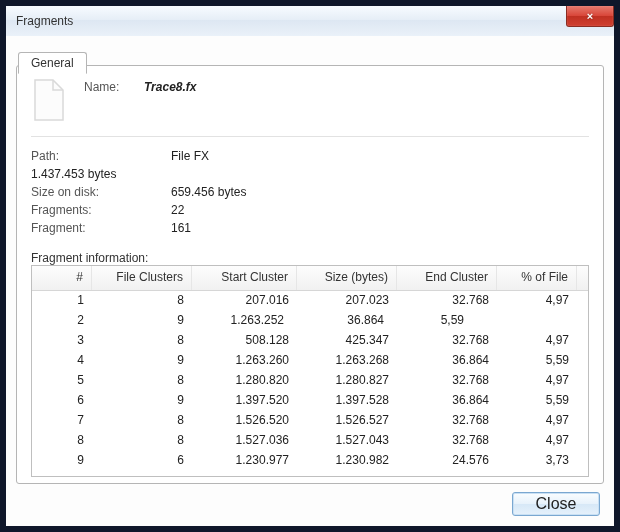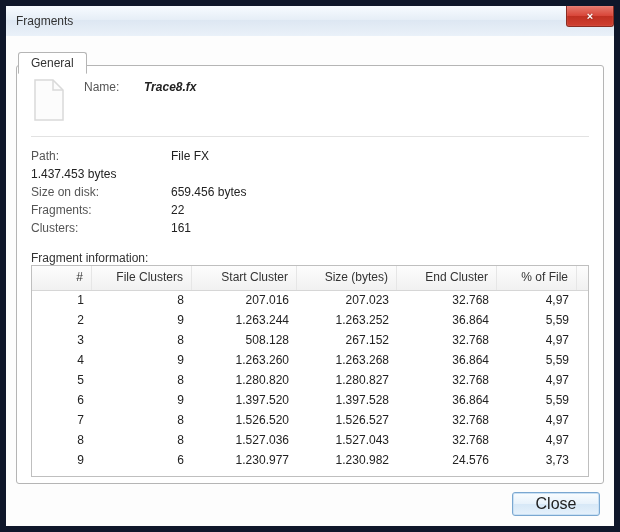--- a/index.html
+++ b/index.html
@@ -257,21 +257,21 @@
             </div>
           <div class="kv">
               <span class="k">Size on disk:</span>
               <span class="v">659.456 bytes</span>
             </div>
           <div class="kv">
               <span class="k">Fragments:</span>
               <span class="v">22</span>
             </div>
           <div class="kv">
-              <span class="k">Clusters:</span>
+              <span class="k">Fragment:</span>
               <span class="v">161</span>
             </div>
         </div>
 
         <div class="section-title">Fragment information:</div>
 
         <div class="grid">
           <div class="grid-header">
             <div class="gh col1">#</div>
             <div class="gh col2">File Clusters</div>
@@ -285,30 +285,29 @@
                 <div class="gc col1">1</div>
                 <div class="gc col2">8</div>
                 <div class="gc col3">207.016</div>
                 <div class="gc col4">207.023</div>
                 <div class="gc col5">32.768</div>
                 <div class="gc col6">4,97</div>
               </div>
               <div class="grow">
                 <div class="gc col1">2</div>
                 <div class="gc col2">9</div>
-                <div class="gc col3">1.263.244</div>
                 <div class="gc col4">1.263.252</div>
                 <div class="gc col5">36.864</div>
                 <div class="gc col6">5,59</div>
               </div>
               <div class="grow">
                 <div class="gc col1">3</div>
                 <div class="gc col2">8</div>
                 <div class="gc col3">508.128</div>
-                <div class="gc col4">267.152</div>
+                <div class="gc col4">425.347</div>
                 <div class="gc col5">32.768</div>
                 <div class="gc col6">4,97</div>
               </div>
               <div class="grow">
                 <div class="gc col1">4</div>
                 <div class="gc col2">9</div>
                 <div class="gc col3">1.263.260</div>
                 <div class="gc col4">1.263.268</div>
                 <div class="gc col5">36.864</div>
                 <div class="gc col6">5,59</div>

